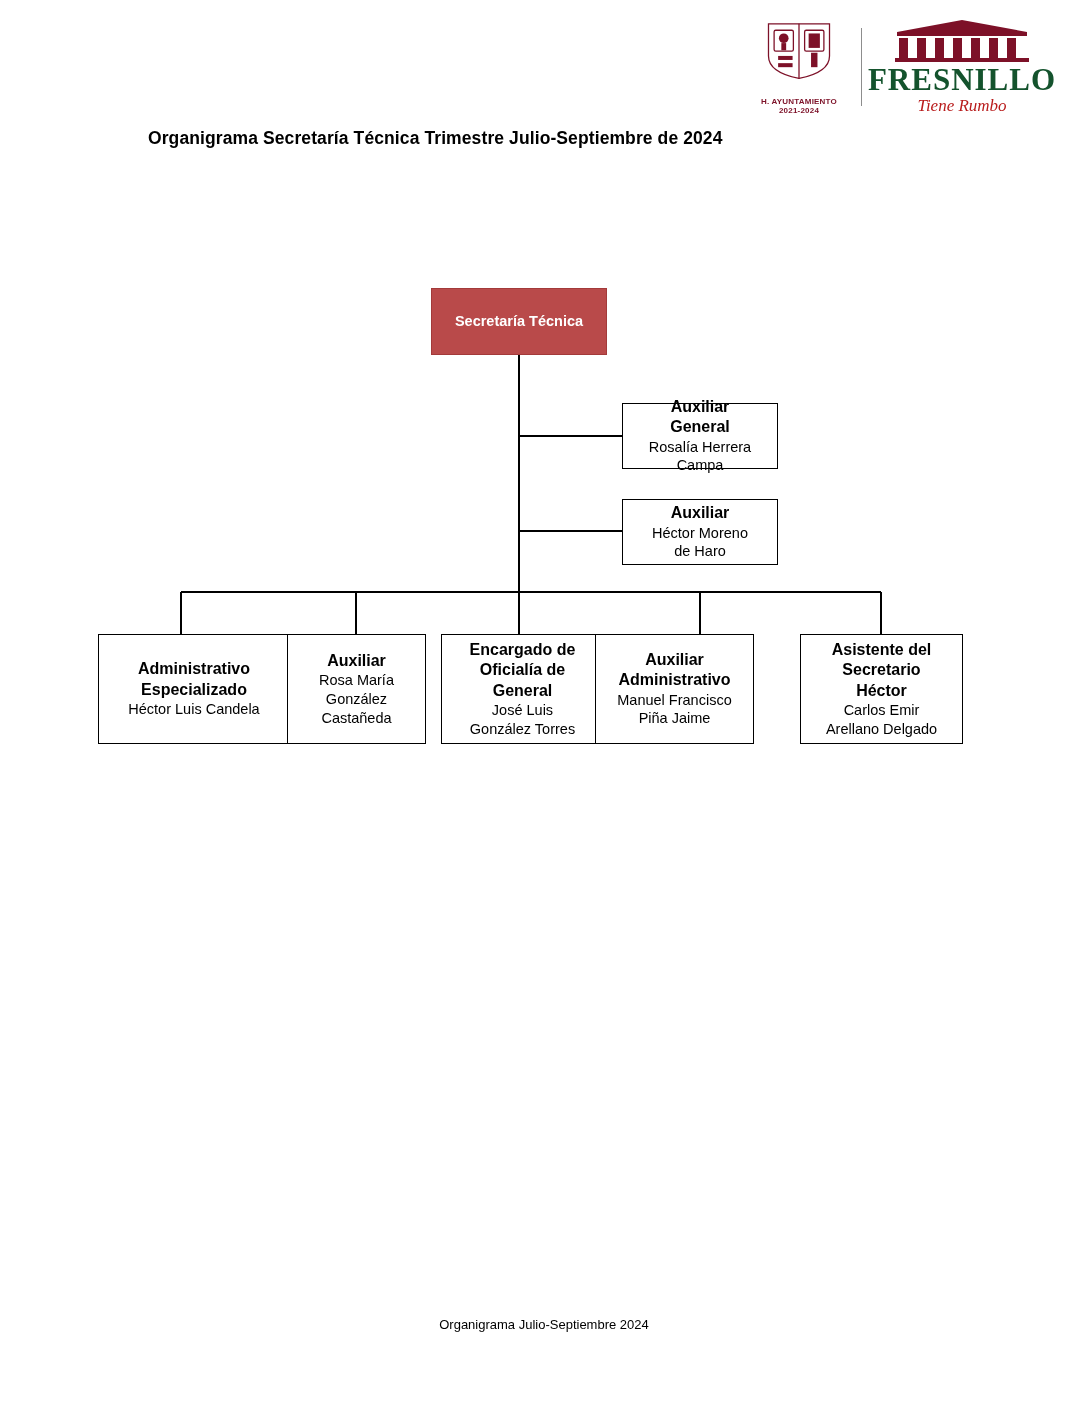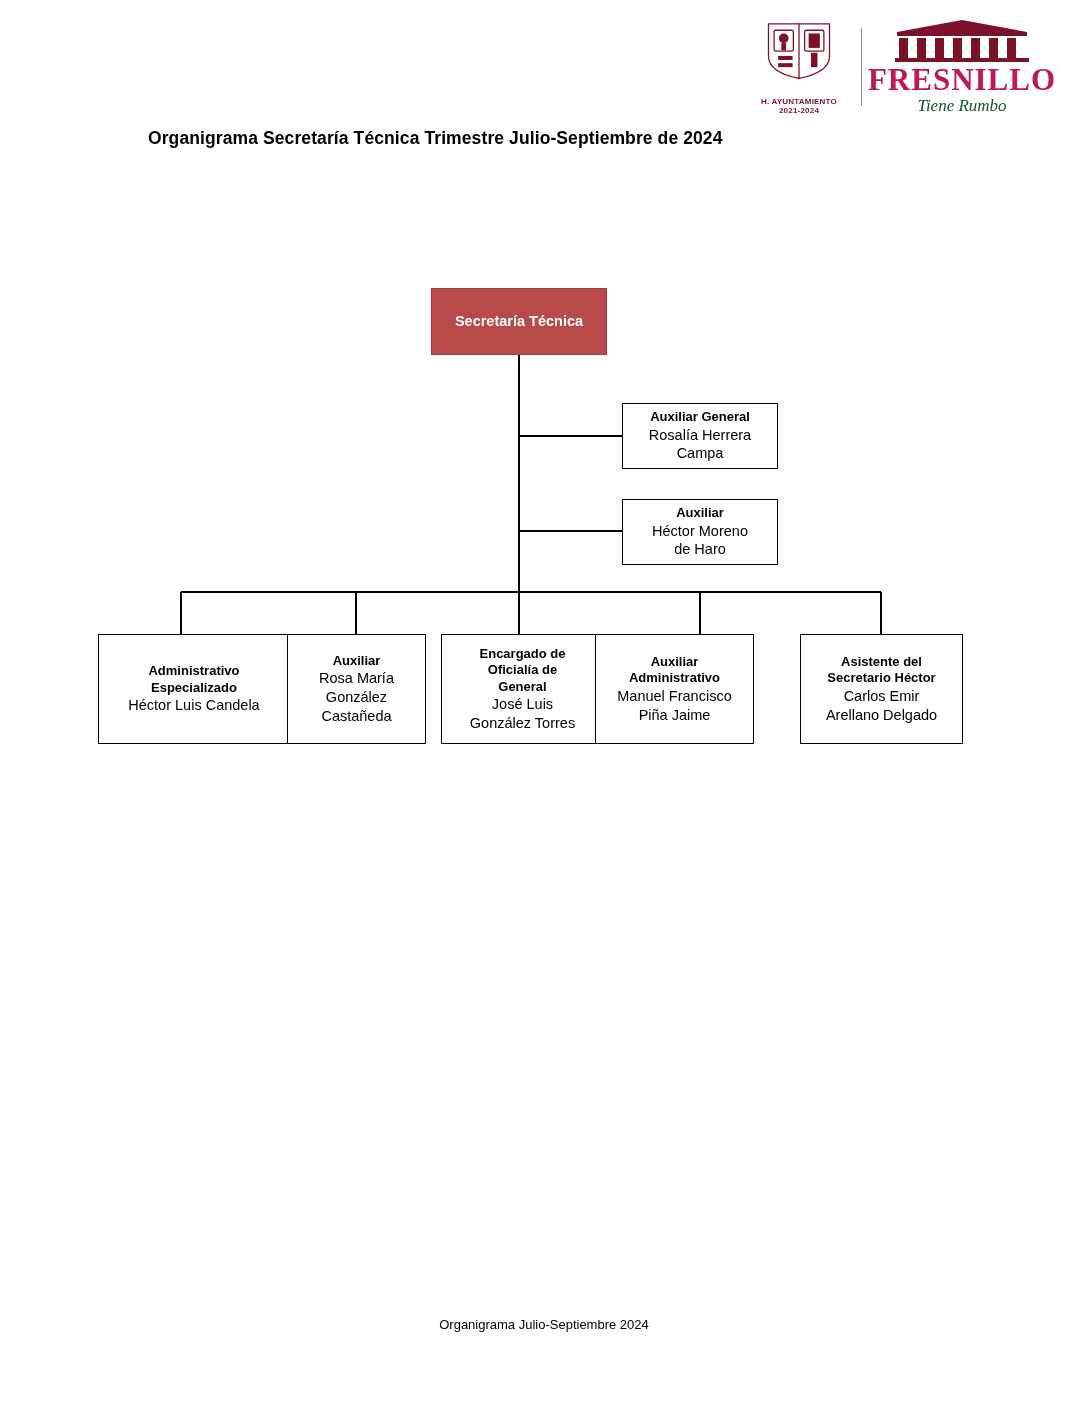--- a/index.html
+++ b/index.html
@@ -54,29 +54,29 @@
     align-items: center;
     justify-content: center;
     width: 172px;
   }
   .wordmark .building { display:block; }
   .wordmark-title {
     font-family: "Liberation Serif", serif;
     font-weight: bold;
     font-size: 31px;
     letter-spacing: 1px;
-    color: #be185d;
+    color: #14532d;
     line-height: 1;
     margin-top: 2px;
   }
   .wordmark-sub {
     font-family: "Liberation Serif", serif;
     font-style: italic;
     font-size: 17px;
-    color: #14532d;
+    color: #b91c1c;
     margin-top: 1px;
   }
 
   
   .doc-title {
     position: absolute;
     top: 128px;
     left: 148px;
     font-size: 17.5px;
     font-weight: bold;
@@ -108,21 +108,21 @@
     display: flex;
     flex-direction: column;
     align-items: center;
     justify-content: center;
     text-align: center;
     padding: 4px 20px;
     line-height: 1.28;
   }
   .node .role {
     font-weight: bold;
-    font-size: 13px;
+    font-size: 16px;
   }
   .node .person {
     font-size: 14.5px;
   }
 
   .node.root {
     background: #b94a4a;
     border: 1px solid #a33a3a;
     color: #ffffff;
   }

